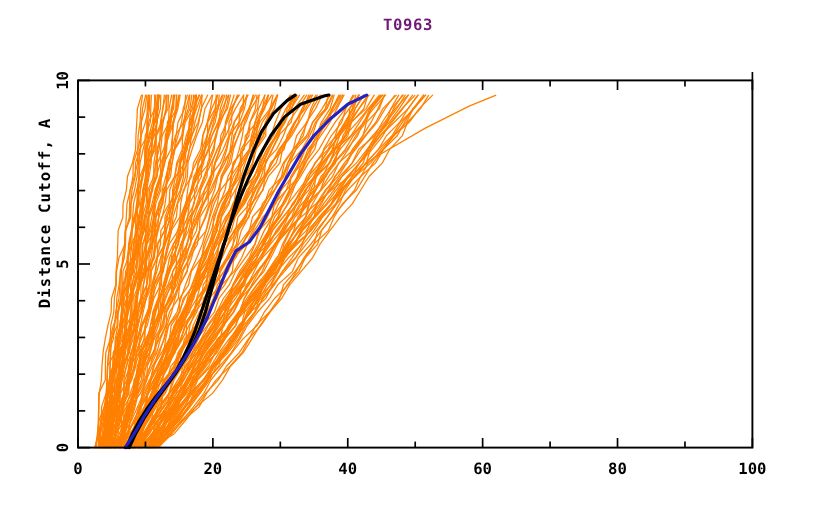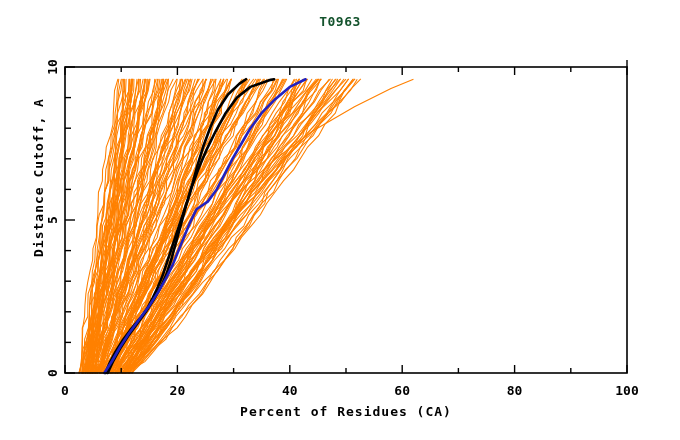--- a/index.html
+++ b/index.html
@@ -16,21 +16,21 @@
     overflow: hidden;
   }
   #chart-title {
     position: absolute;
     left: 0;
     top: 14px;
     width: 680px;
     text-align: center;
     font-size: 13px;
     font-weight: bold;
-    color: #14532d;
+    color: #701a75;
     letter-spacing: 0.5px;
   }
   #plot-svg {
     position: absolute;
     left: 0;
     top: 0;
   }
   #y-axis-label {
     position: absolute;
     left: -62px;
@@ -65,21 +65,20 @@
 </style>
 </head>
 <body>
 
 <div id="root">
 
   <div id="chart-title">T0963</div>
 
   <div id="y-axis-label">Distance Cutoff, A</div>
 
-  <div id="x-axis-label">Percent of Residues (CA)</div>
 
   <svg id="plot-svg" width="680" height="440">
     <g id="ensemble-layer">
         <path d="M79.01 373.00 L81.63 361.70 L81.91 350.40 L82.19 339.10 L82.27 327.81 L87.79 316.51 L87.83 305.21 L88.11 293.91 L91.90 282.61 L92.32 271.31 L94.84 260.02 L95.30 248.72 L96.91 237.42 L97.10 226.12 L99.14 214.82 L104.14 203.52 L104.42 192.22 L108.85 180.93 L109.13 169.63 L112.11 158.33 L114.20 147.03 L115.38 135.73 L117.07 124.43 L117.59 113.14 L121.18 101.84 L123.78 90.54 L123.99 79.24" fill="none" stroke="#FF8000" stroke-width="1.05" stroke-linecap="round"></path>
         <path d="M83.82 373.00 L86.55 361.70 L87.08 350.40 L87.97 339.10 L89.03 327.81 L89.31 316.51 L89.59 305.21 L90.48 293.91 L94.39 282.61 L95.43 271.31 L96.40 260.02 L99.15 248.72 L99.91 237.42 L100.19 226.12 L103.33 214.82 L104.56 203.52 L104.84 192.22 L107.77 180.93 L108.05 169.63 L108.33 158.33 L112.01 147.03 L114.65 135.73 L114.93 124.43 L117.48 113.14 L117.76 101.84 L118.78 90.54 L121.35 79.24" fill="none" stroke="#FF8000" stroke-width="1.05" stroke-linecap="round"></path>
         <path d="M85.71 373.00 L87.45 361.70 L88.45 350.40 L88.73 339.10 L89.01 327.81 L91.36 316.51 L91.64 305.21 L91.92 293.91 L92.93 282.61 L97.61 271.31 L97.89 260.02 L100.59 248.72 L100.87 237.42 L101.15 226.12 L102.21 214.82 L103.83 203.52 L104.45 192.22 L108.80 180.93 L109.08 169.63 L110.01 158.33 L112.67 147.03 L112.95 135.73 L116.81 124.43 L117.30 113.14 L117.74 101.84 L120.93 90.54 L122.37 79.24" fill="none" stroke="#FF8000" stroke-width="1.05" stroke-linecap="round"></path>
         <path d="M79.78 373.00 L81.88 361.70 L82.16 350.40 L82.44 339.10 L82.72 327.81 L84.54 316.51 L84.96 305.21 L85.87 293.91 L87.64 282.61 L89.93 271.31 L92.64 260.02 L92.93 248.72 L96.40 237.42 L96.68 226.12 L97.82 214.82 L98.11 203.52 L98.45 192.22 L102.38 180.93 L102.57 169.63 L105.30 158.33 L106.26 147.03 L110.36 135.73 L113.00 124.43 L113.29 113.14 L113.96 101.84 L114.53 90.54 L117.89 79.24" fill="none" stroke="#FF8000" stroke-width="1.05" stroke-linecap="round"></path>
         <path d="M82.43 373.00 L85.24 361.70 L86.67 350.40 L90.55 339.10 L92.34 327.81 L92.62 316.51 L94.76 305.21 L96.18 293.91 L96.69 282.61 L100.15 271.31 L102.77 260.02 L103.05 248.72 L103.33 237.42 L106.45 226.12 L106.73 214.82 L108.41 203.52 L109.63 192.22 L113.11 180.93 L114.14 169.63 L114.42 158.33 L115.78 147.03 L115.93 135.73 L116.43 124.43 L122.73 113.14 L123.02 101.84 L124.57 90.54 L124.65 79.24" fill="none" stroke="#FF8000" stroke-width="1.05" stroke-linecap="round"></path>
         <path d="M83.63 373.00 L83.91 361.70 L84.19 350.40 L88.87 339.10 L89.48 327.81 L91.64 316.51 L91.92 305.21 L92.20 293.91 L92.68 282.61 L95.37 271.31 L97.00 260.02 L97.28 248.72 L99.22 237.42 L100.68 226.12 L103.55 214.82 L103.83 203.52 L104.50 192.22 L105.26 180.93 L105.81 169.63 L108.71 158.33 L110.81 147.03 L111.09 135.73 L114.83 124.43 L115.11 113.14 L116.75 101.84 L117.20 90.54 L118.78 79.24" fill="none" stroke="#FF8000" stroke-width="1.05" stroke-linecap="round"></path>
         <path d="M81.66 373.00 L82.73 361.70 L87.82 350.40 L89.14 339.10 L93.69 327.81 L93.97 316.51 L97.90 305.21 L99.06 293.91 L99.34 282.61 L99.62 271.31 L101.53 260.02 L101.81 248.72 L104.27 237.42 L104.55 226.12 L110.36 214.82 L111.72 203.52 L112.92 192.22 L113.20 180.93 L115.29 169.63 L115.57 158.33 L115.85 147.03 L116.74 135.73 L119.26 124.43 L122.15 113.14 L122.43 101.84 L122.71 90.54 L123.47 79.24" fill="none" stroke="#FF8000" stroke-width="1.05" stroke-linecap="round"></path>

